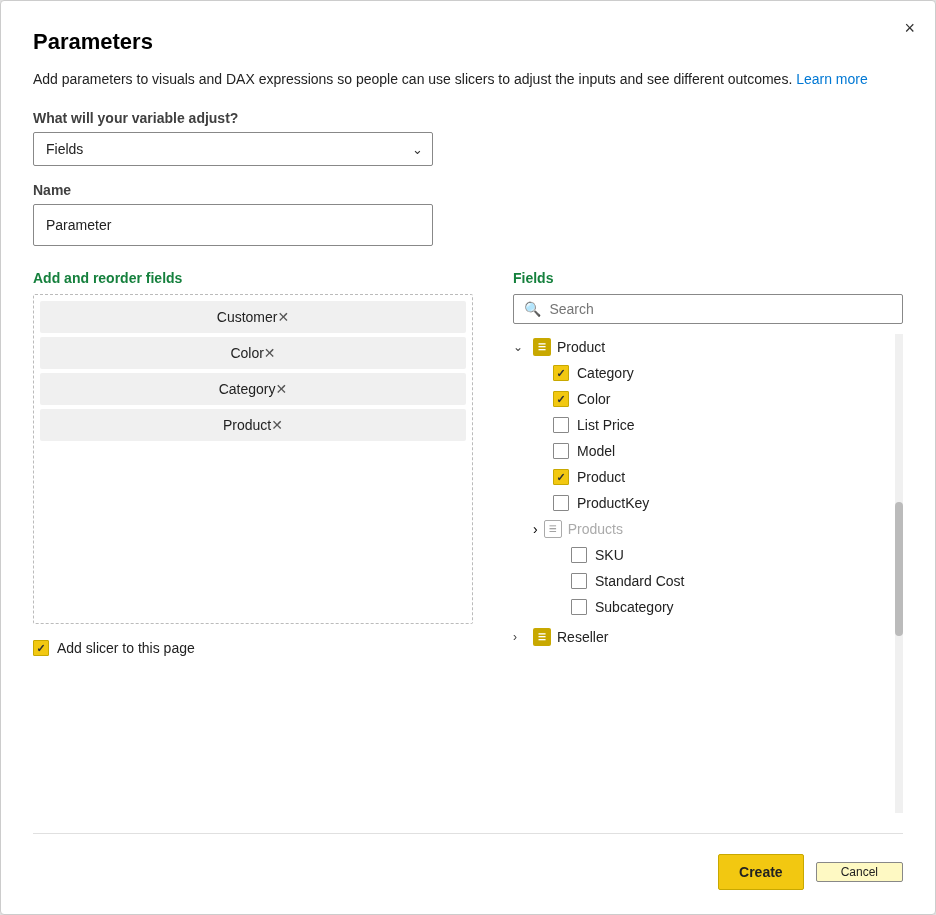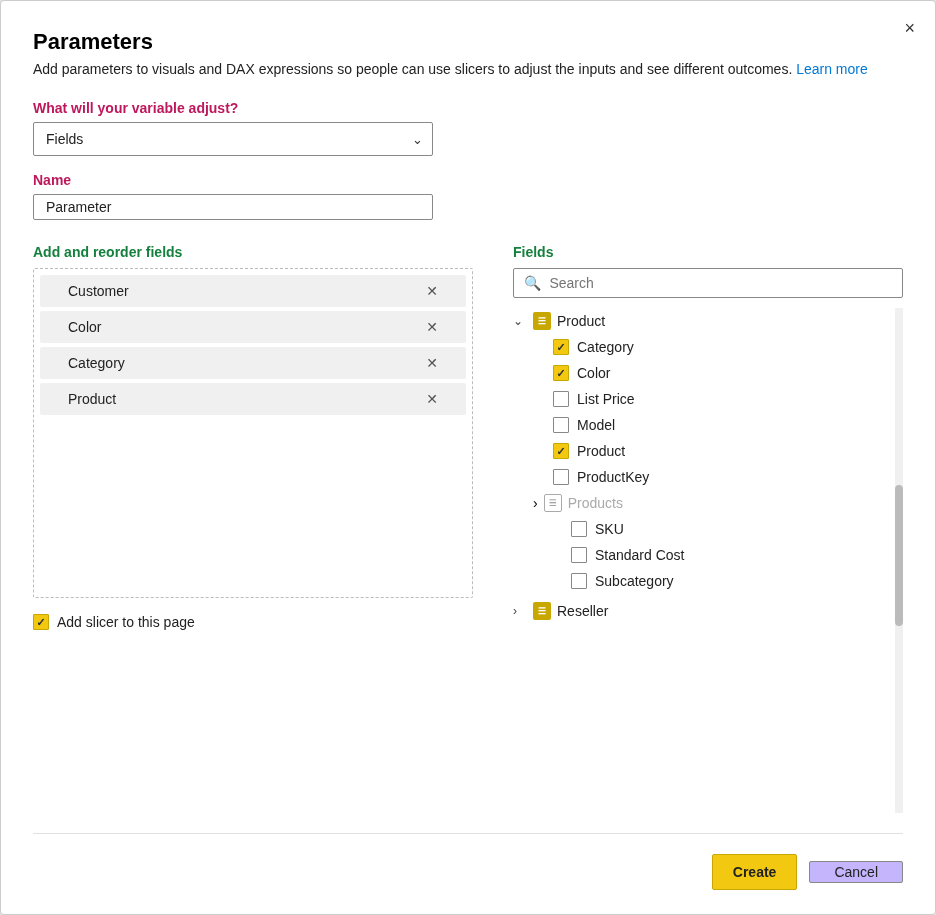--- a/index.html
+++ b/index.html
@@ -30,40 +30,40 @@
       background: none;
       border: none;
       font-size: 18px;
       cursor: pointer;
       color: #333;
       line-height: 1;
     }
     .dialog-title {
       font-size: 22px;
       font-weight: 600;
-      margin-bottom: 4px;
+      margin-bottom: 14px;
       color: #000;
     }
     .dialog-desc {
       font-size: 14px;
       color: #222;
       margin-bottom: 20px;
       line-height: 1.5;
     }
     .learn-more {
       color: #0078d4;
       text-decoration: none;
     }
     .form-section {
       margin-bottom: 16px;
     }
     .form-label {
       font-size: 14px;
       font-weight: 600;
-      color: #be185d;
+      color: #404040;
       margin-bottom: 6px;
       display: block;
     }
     .select-wrapper {
       position: relative;
       width: 400px;
     }
     .select-field {
       width: 100%;
       padding: 8px 36px 8px 12px;
@@ -79,21 +79,21 @@
       position: absolute;
       right: 10px;
       top: 50%;
       transform: translateY(-50%);
       pointer-events: none;
       font-size: 13px;
       color: #333;
     }
     .text-input {
       width: 400px;
-      padding: 4px 12px;
+      padding: 12px 12px;
       border: 1px solid #888;
       border-radius: 2px;
       font-size: 14px;
       color: #222;
     }
     .two-col {
       display: flex;
       gap: 40px;
       flex: 1;
       margin-top: 8px;
@@ -119,21 +119,21 @@
       border-radius: 2px;
       padding: 6px;
       min-height: 330px;
       display: flex;
       flex-direction: column;
       gap: 4px;
     }
     .field-item {
       display: flex;
       align-items: center;
-      justify-content: space-between;
+      justify-content: center;
       background: #f0f0f0;
       padding: 8px 28px;
       border-radius: 2px;
     }
     .field-item-label {
       font-size: 14px;
       color: #222;
     }
     .field-remove {
       background: none;
@@ -266,24 +266,24 @@
       background: #f2c811;
       border: 1px solid #c8a800;
       padding: 9px 20px;
       font-size: 14px;
       font-weight: 600;
       cursor: pointer;
       border-radius: 2px;
       color: #222;
     }
     .btn-cancel {
-      background: #c4b5fd;
+      background: #fef9c3;
       border: 1px solid #888;
       padding: 2px 24px;
-      font-size: 14px;
+      font-size: 12px;
       cursor: pointer;
       border-radius: 2px;
       color: #222;
     }
     .products-subgroup {
       display: flex;
       align-items: center;
       gap: 6px;
       padding: 4px 0;
       padding-left: 20px;

